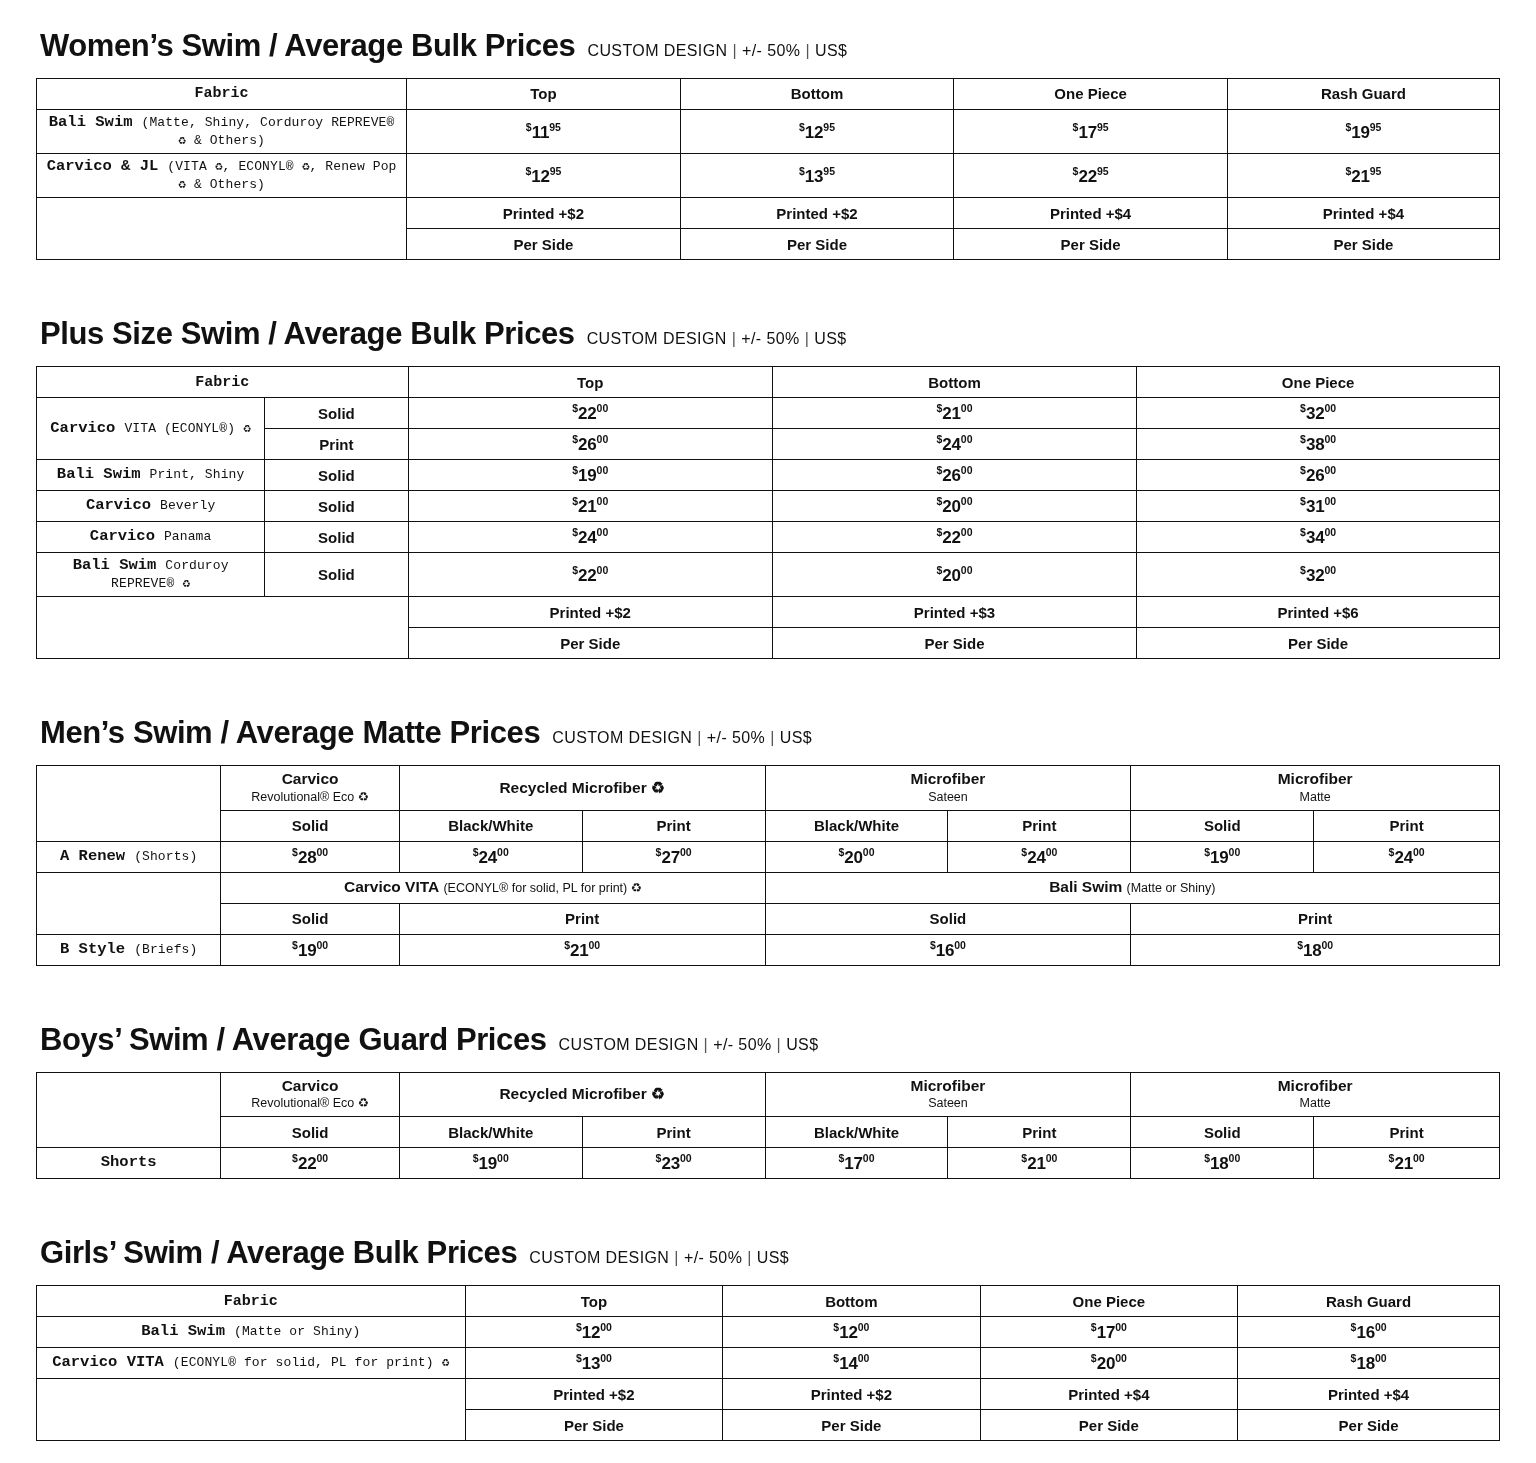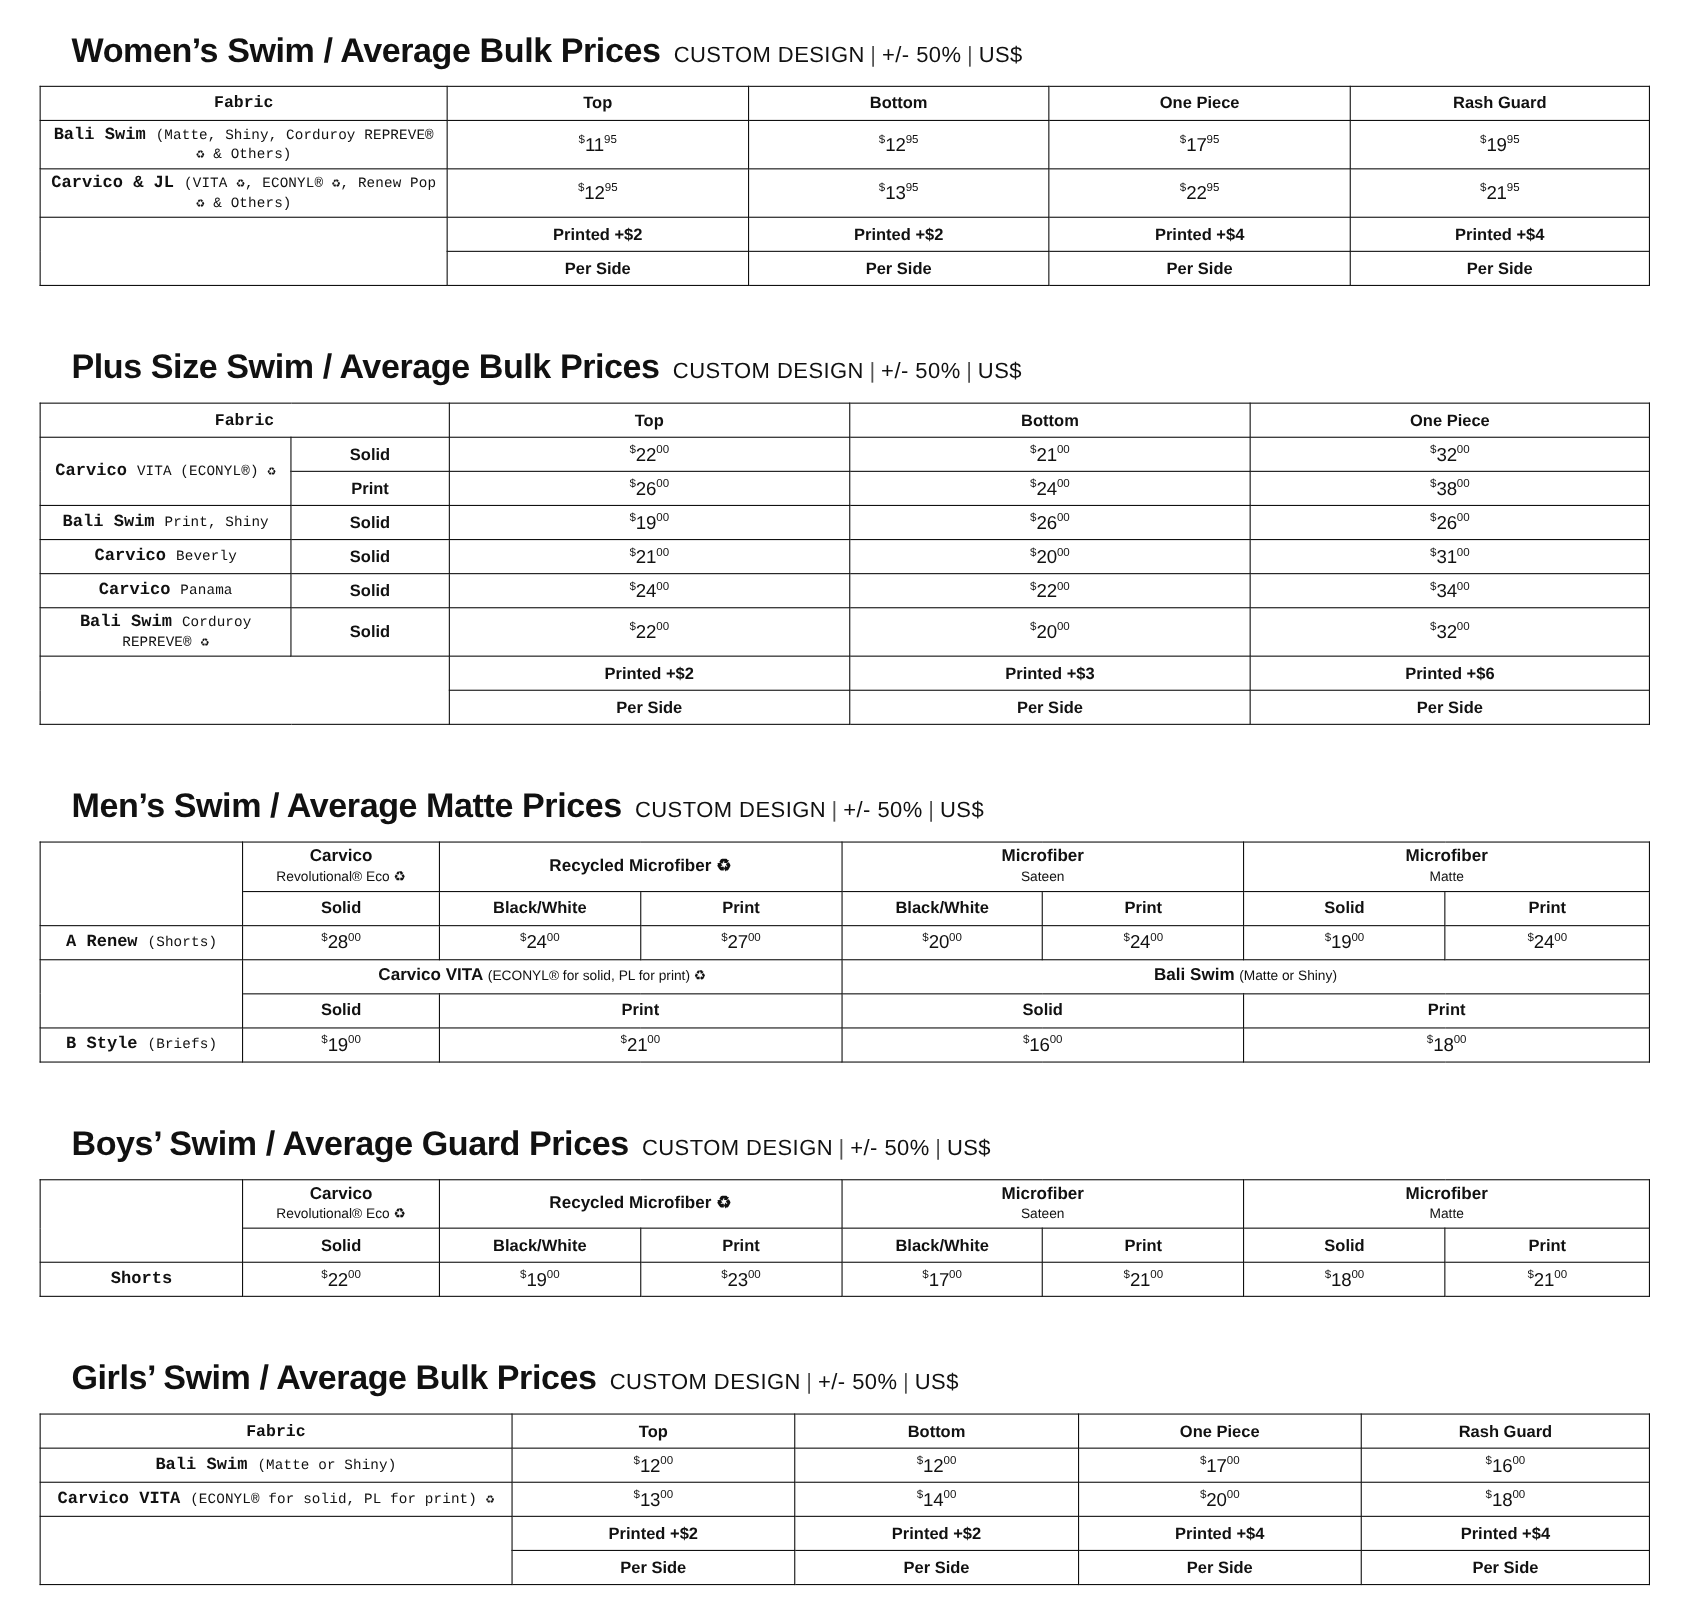--- a/index.html
+++ b/index.html
@@ -20,30 +20,29 @@
     padding: 28px 36px 30px 36px;
   }
 
   
   .section { margin-bottom: 8px; }
   .sec-head {
     display: flex;
     align-items: baseline;
     gap: 12px;
     padding: 0 0 14px 4px;
-    margin-left: 25px;
   }
   .sec-title {
     font-size: 31px;
     font-weight: 700;
     letter-spacing: -0.4px;
     white-space: nowrap;
   }
   .sec-meta {
-    font-size: 20px;
+    font-size: 16px;
     font-weight: 400;
     letter-spacing: 0.4px;
     color: #111;
     white-space: nowrap;
   }
   .sec-meta .sep { padding: 0 5px; color: #555; }
 
   
   table.grid {
     width: 100%;
@@ -76,21 +75,21 @@
     font-size: 13px;
     letter-spacing: 0.1px;
   }
   .colhead { font-weight: 700; font-size: 15px; }
   .hdr-main { font-weight: 700; font-size: 15.5px; line-height: 1.2; }
   .hdr-sub { font-weight: 400; font-size: 12.5px; line-height: 1.35; }
   .tall { height: 64px; }
 
   
   .price {
-    font-weight: 400;
+    font-weight: 700;
     font-size: 17px;
     letter-spacing: -0.2px;
     white-space: nowrap;
   }
   .price .cur {
     font-size: 10.5px;
     vertical-align: 7px;
     letter-spacing: 0;
   }
   .price .cts {

